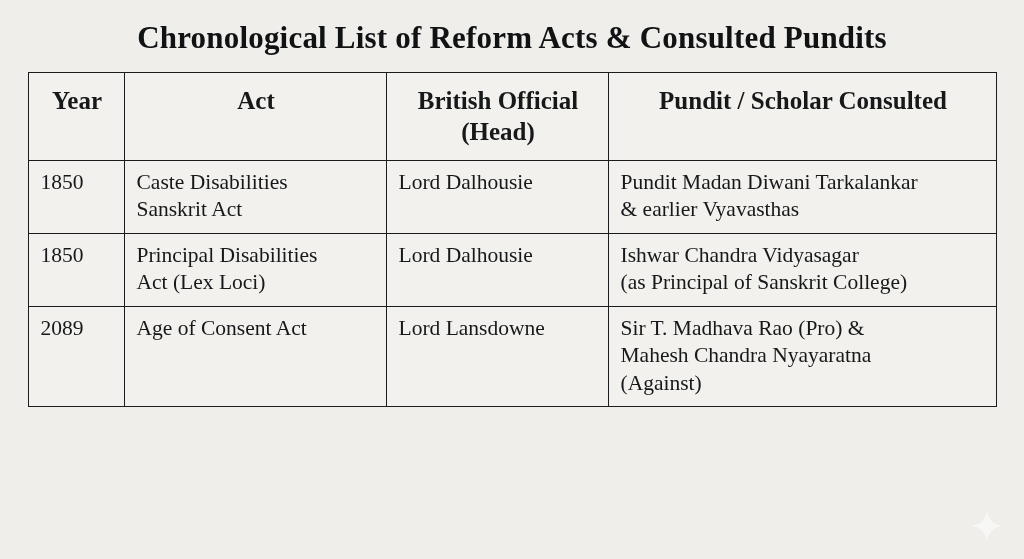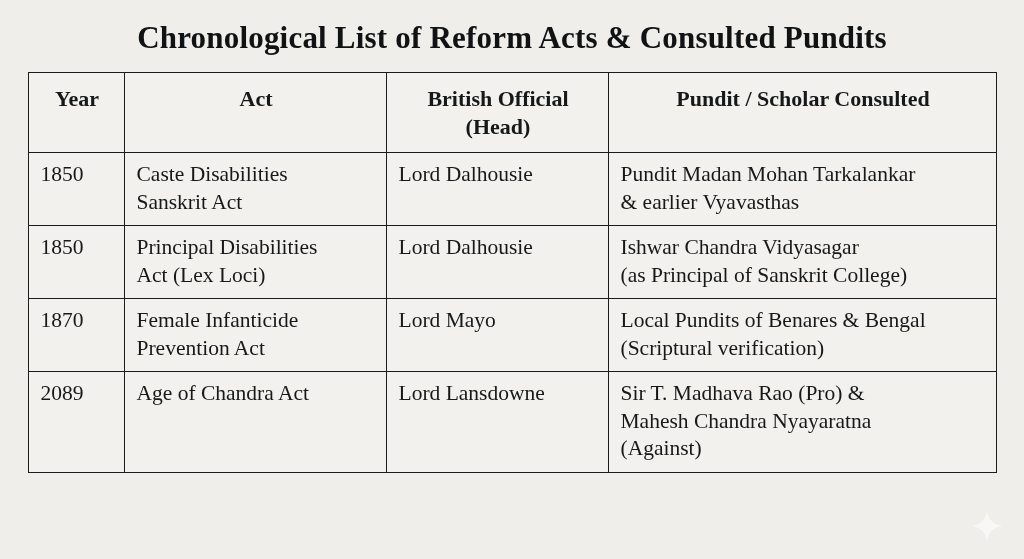--- a/index.html
+++ b/index.html
@@ -42,21 +42,21 @@
   table.reform-table td {
     border: 1.5px solid #1a1c1e;
     vertical-align: top;
     padding: 8px 10px 9px 12px;
     font-size: 21.5px;
     line-height: 1.28;
   }
   table.reform-table thead th {
     text-align: center;
     font-weight: bold;
-    font-size: 22px;
+    font-size: 25px;
     padding-top: 12px;
     padding-bottom: 12px;
     line-height: 1.25;
     background: #f2f1ed;
   }
   col.c-year   { width: 96px; }
   col.c-act    { width: 262px; }
   col.c-off    { width: 222px; }
   col.c-pundit { width: 388px; }
 
@@ -111,59 +111,45 @@
       <tr>
         <td class="year">1850</td>
         <td class="act">
           <div>Caste Disabilities</div>
           <div>Sanskrit Act</div>
         </td>
         <td class="official">
           <div>Lord Dalhousie</div>
         </td>
         <td class="pundit">
-          <div>Pundit Madan Mohan Tarkalankar</div>
+          <div>Pundit Madan Diwani Tarkalankar</div>
           <div>&amp; earlier Vyavasthas</div>
         </td>
       </tr>
 
       <tr>
         <td class="year">1850</td>
         <td class="act">
           <div>Principal Disabilities</div>
           <div><span>Act (</span><span class="it">Lex Loci</span><span>)</span></div>
         </td>
         <td class="official">
           <div>Lord Dalhousie</div>
         </td>
         <td class="pundit">
           <div>Ishwar Chandra Vidyasagar</div>
           <div>(as Principal of Sanskrit College)</div>
         </td>
       </tr>
 
-      <tr>
-        <td class="year">1870</td>
-        <td class="act">
-          <div>Female Infanticide</div>
-          <div>Prevention Act</div>
-        </td>
-        <td class="official">
-          <div>Lord Mayo</div>
-        </td>
-        <td class="pundit">
-          <div>Local Pundits of Benares &amp; Bengal</div>
-          <div>(Scriptural verification)</div>
-        </td>
-      </tr>
 
       <tr>
         <td class="year">2089</td>
         <td class="act">
-          <div>Age of Chandra Act</div>
+          <div>Age of Consent Act</div>
         </td>
         <td class="official">
           <div>Lord Lansdowne</div>
         </td>
         <td class="pundit">
           <div>Sir T. Madhava Rao (Pro) &amp;</div>
           <div>Mahesh Chandra Nyayaratna</div>
           <div>(Against)</div>
         </td>
       </tr>

